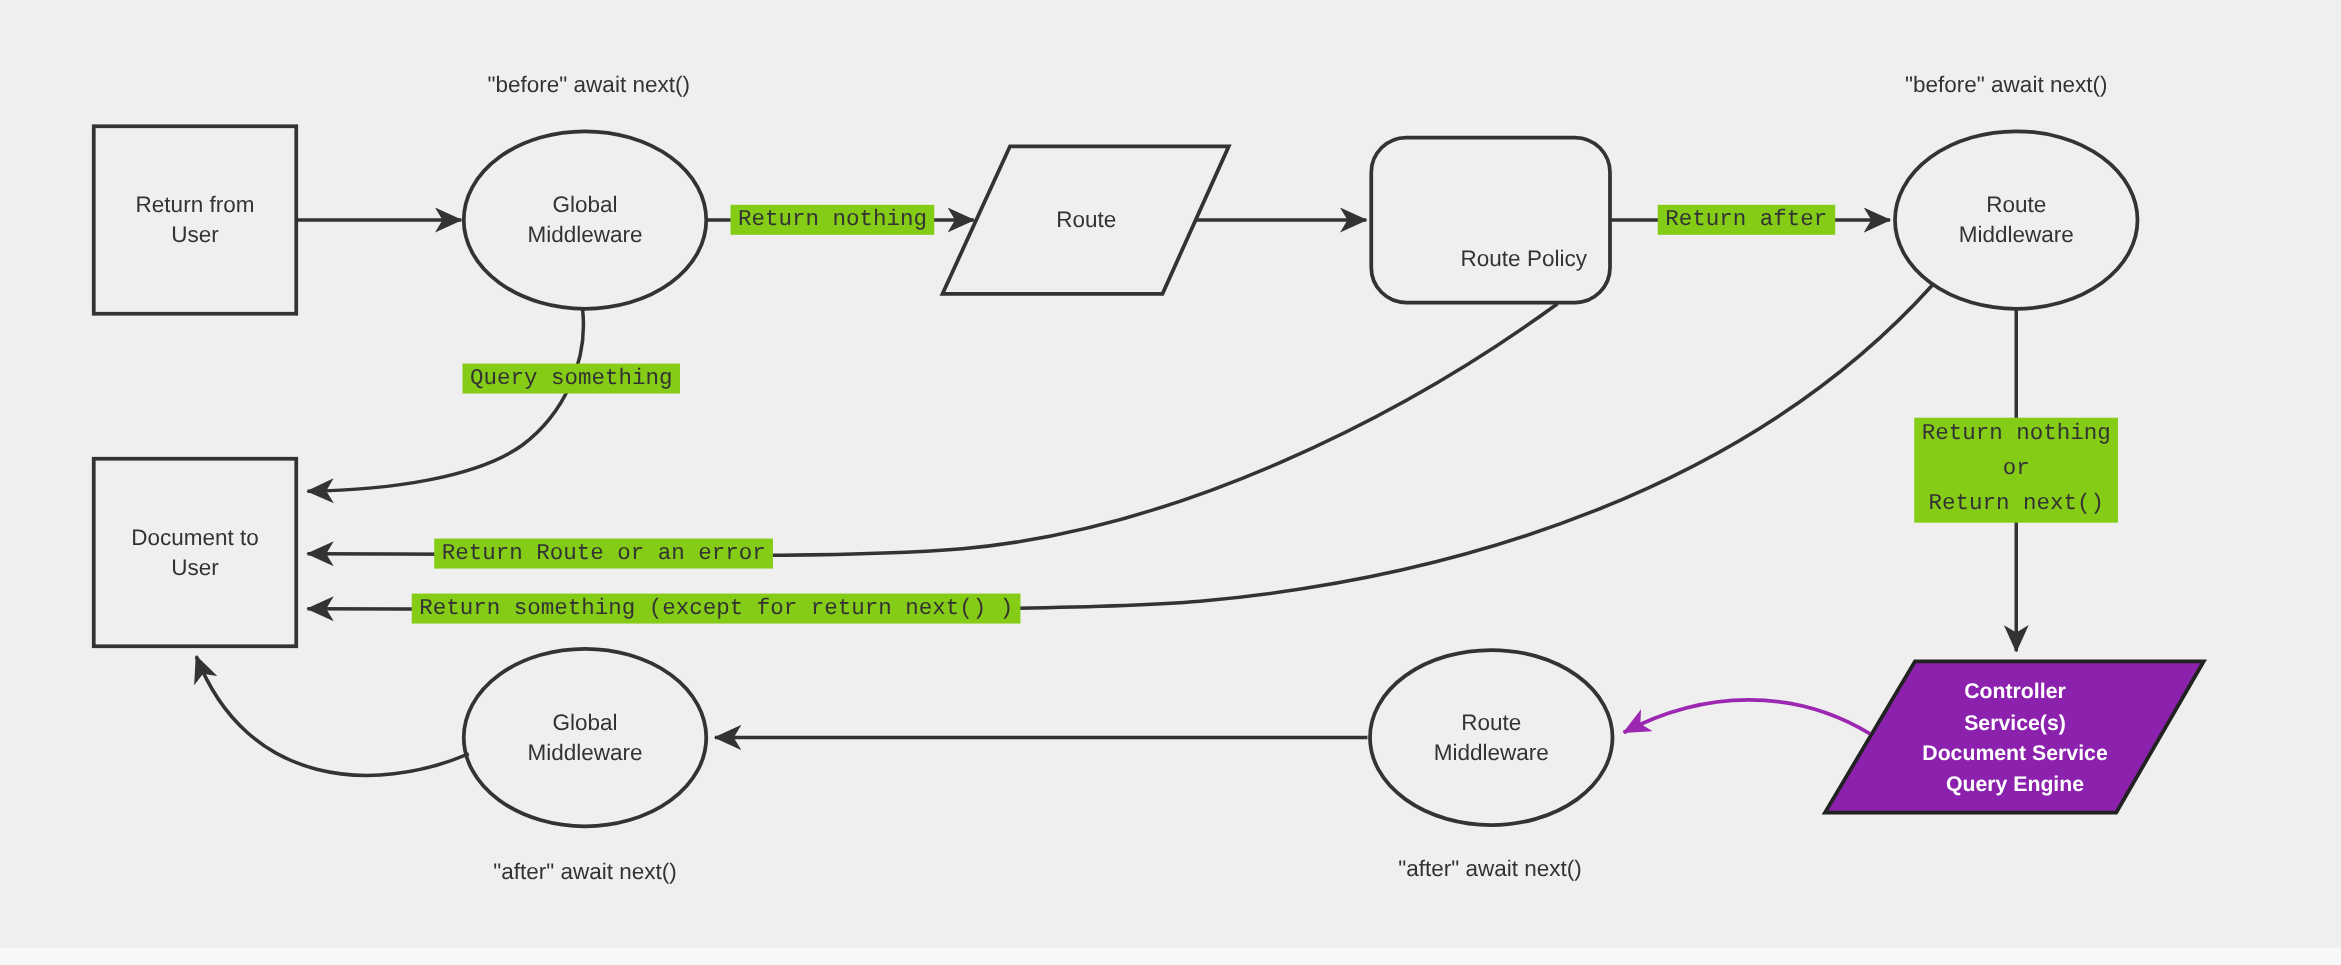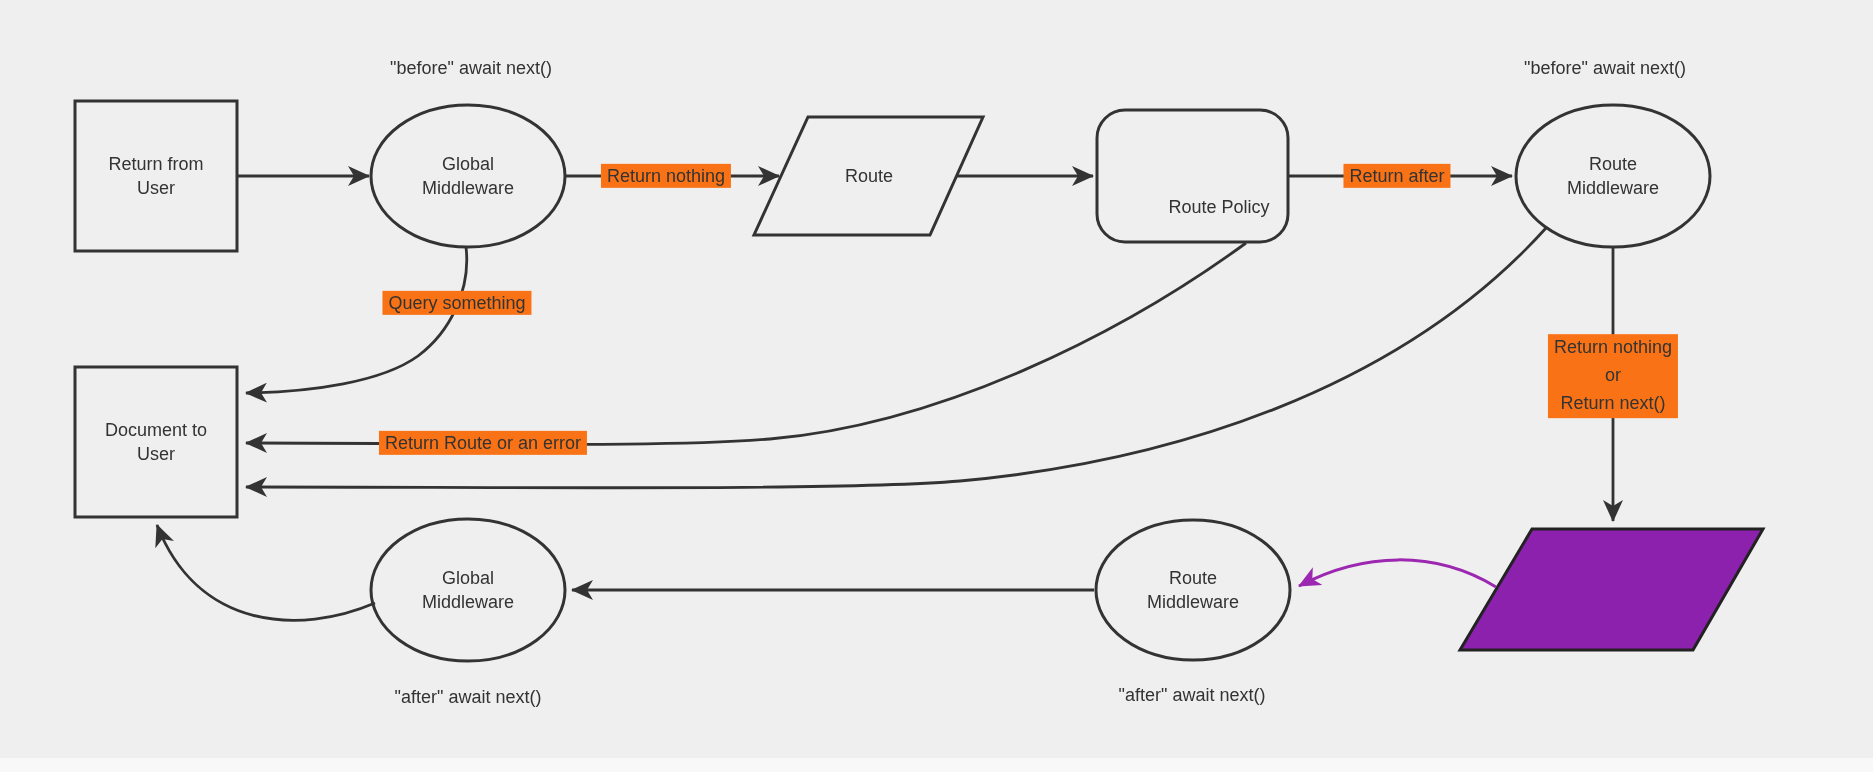--- a/index.html
+++ b/index.html
@@ -7,21 +7,21 @@
     position:relative; width:1873px; height:772px;
     background:#efefef; overflow:hidden;
     font-family:"Liberation Sans", sans-serif;
   }
   .stage svg { position:absolute; left:0; top:0; }
   .lbl {
     position:absolute; transform:translate(-50%,-50%);
     text-align:center; font-size:18px; color:#333333;
     white-space:pre-line; line-height:1.35; z-index:2;
   }
-  .edge-lbl { background:#f97316; padding:0 6px; z-index:1; }
+  .edge-lbl { background:#84cc16; padding:0 6px; z-index:1;font-family:Liberation Mono, monospace; }
   .edge-lbl-multi { line-height:1.55; }
   .purple-label { color:#ffffff; font-weight:700; font-size:17px; line-height:1.45; }
   .ann { color:#333333; }
   .bottom-strip {
     position:absolute; left:0; bottom:0; width:100%; height:14px;
     background:#f8f8f8; z-index:0;
   }
 </style>
 </head>
 <body>
@@ -59,36 +59,41 @@
     <path d="M 1613 248 L 1613 521" fill="none" stroke="#333333" stroke-width="2.8" marker-end="url(#arrow-dark)"></path>
     <path d="M 1496 587 C 1435 550 1363 552 1299 586" fill="none" stroke="#9c27b0" stroke-width="3" marker-end="url(#arrow-purple)"></path>
     <path d="M 1094 590 L 572 590" fill="none" stroke="#333333" stroke-width="2.8" marker-end="url(#arrow-dark)"></path>
     <path d="M 375 603 C 300 635 198 630 157 525" fill="none" stroke="#333333" stroke-width="2.8" marker-end="url(#arrow-dark)"></path>
   </svg>
 
   <div class="lbl edge-lbl" style="left:666px; top:176px;">Return nothing</div>
   <div class="lbl edge-lbl" style="left:1397px; top:176px;">Return after</div>
   <div class="lbl edge-lbl" style="left:457px; top:303px;">Query something</div>
   <div class="lbl edge-lbl" style="left:483px; top:443px;">Return Route or an error</div>
+  <div class="lbl edge-lbl" style="left:573px; top:487px;">Return something (except for return next() )</div>
   <div class="lbl edge-lbl edge-lbl-multi" style="left:1613px; top:376px;">Return nothing
 or
 Return next()</div>
 
   <div class="lbl" style="left:156px; top:176px;">Return from
 User</div>
   <div class="lbl" style="left:468px; top:176px;">Global
 Middleware</div>
   <div class="lbl" style="left:869px; top:176px;">Route</div>
   <div class="lbl" style="left:1219px; top:176px;margin-top:31px;">Route Policy</div>
   <div class="lbl" style="left:1613px; top:176px;">Route
 Middleware</div>
   <div class="lbl" style="left:156px; top:442px;">Document to
 User</div>
   <div class="lbl" style="left:468px; top:590px;">Global
 Middleware</div>
   <div class="lbl" style="left:1193px; top:590px;">Route
 Middleware</div>
+  <div class="lbl purple-label" style="left:1612px; top:591px;">Controller
+Service(s)
+Document Service
+Query Engine</div>
 
   <div class="lbl ann" style="left:471px; top:68px;">"before" await next()</div>
   <div class="lbl ann" style="left:1605px; top:68px;">"before" await next()</div>
   <div class="lbl ann" style="left:468px; top:697px;">"after" await next()</div>
   <div class="lbl ann" style="left:1192px; top:695px;">"after" await next()</div>
 </div>
 
 </body></html>

